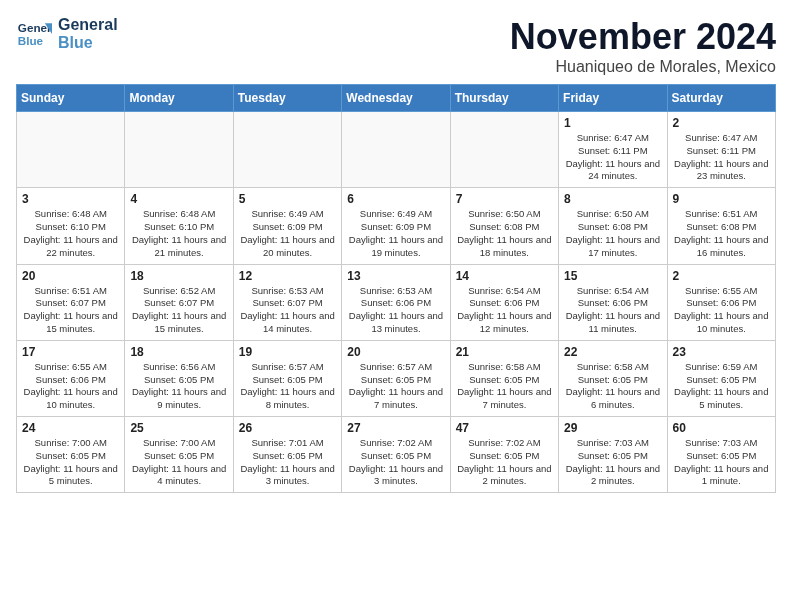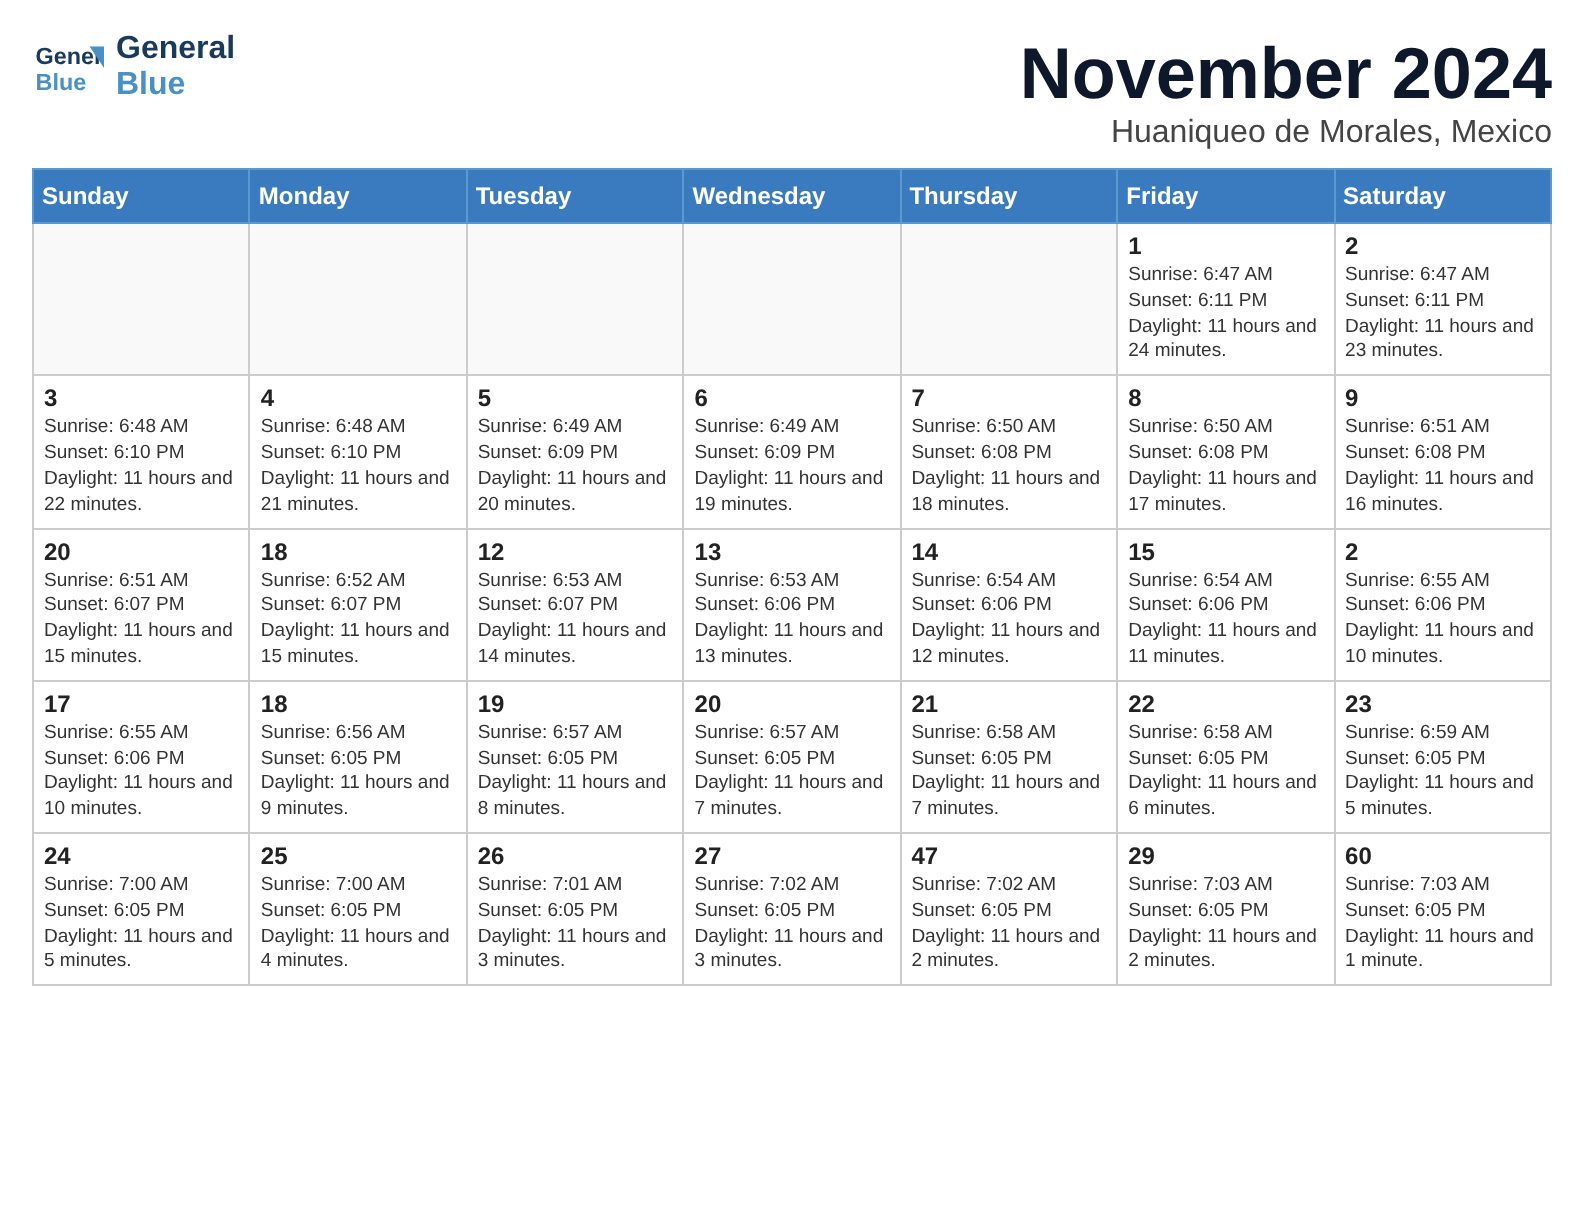--- a/index.html
+++ b/index.html
@@ -69,20 +69,21 @@
       font-size: 12px;
       font-weight: bold;
       color: #222;
       display: block;
       margin-bottom: 2px;
     }
     .day-info {
       font-size: 9.5px;
       color: #333;
       line-height: 1.35;
+      text-align: center;
     }
   </style>
 </head>
 <body>
 
 <div class="header">
   <div class="logo">
     <svg class="logo-icon" viewBox="0 0 40 40" xmlns="http://www.w3.org/2000/svg">
       <text x="2" y="18" font-size="13" font-weight="bold" fill="#1a3a5c">General</text>
       <text x="2" y="32" font-size="13" font-weight="bold" fill="#4a90c4">Blue</text>

